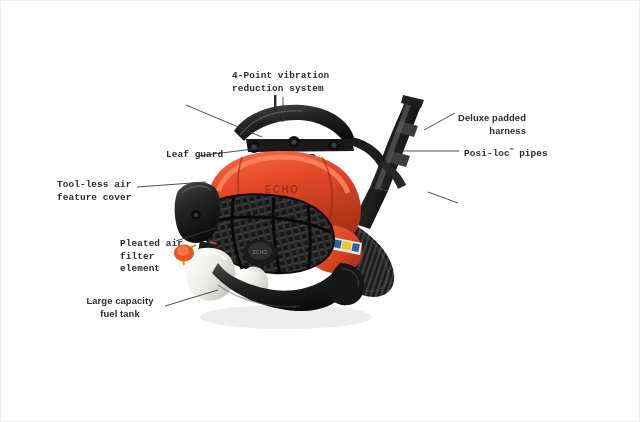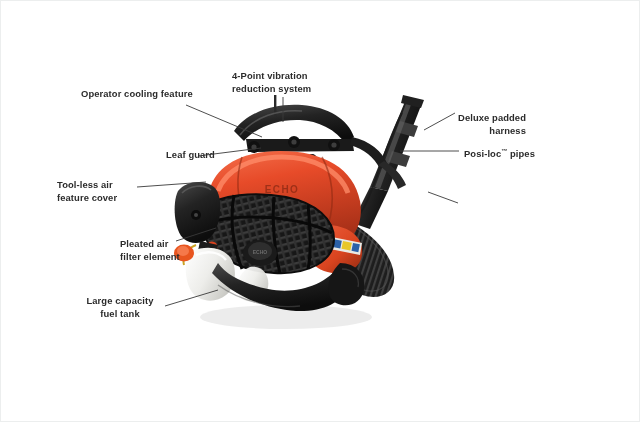--- a/index.html
+++ b/index.html
@@ -27,21 +27,21 @@
   
   .callout {
     position: absolute;
     color: #2b2b2b;
     font-size: 9.4px;
     font-weight: bold;
     line-height: 12.6px;
     letter-spacing: 0.1px;
     white-space: pre-line;
   }
-  .callout.left   { text-align: left; }
+  .callout.left   { text-align: left; font-family: Liberation Mono, monospace; }
   .callout.center { text-align: center; }
   .callout.right  { text-align: right; }
 
   .tm {
     font-size: 6px;
     vertical-align: super;
     font-weight: bold;
     letter-spacing: 0;
   }
 
@@ -249,21 +249,20 @@
     <line x1="283" y1="97" x2="283" y2="122"></line>
     <line x1="455" y1="113" x2="424" y2="130"></line>
     <line x1="400" y1="151" x2="459" y2="151"></line>
     <line x1="458" y1="203" x2="428" y2="192"></line>
     <line x1="198" y1="156" x2="261" y2="148"></line>
     <line x1="137" y1="187" x2="206" y2="182"></line>
     <line x1="176" y1="241" x2="216" y2="228"></line>
     <line x1="165" y1="306" x2="218" y2="290"></line>
   </svg>
 
-  <div class="callout left" style="left:81px;  top:88px;  width:160px;">Operator cooling feature</div>
 
   <div class="callout left" style="left:232px; top:70px;  width:110px;">4-Point vibration
 reduction system</div>
 
   <div class="callout right" style="left:440px; top:84px;  width:86px;margin-top:28px;">Deluxe padded
 harness</div>
 
   <div class="callout left" style="left:464px; top:145px; width:100px;">Posi-loc<span class="tm">™</span> pipes</div>
 
 

